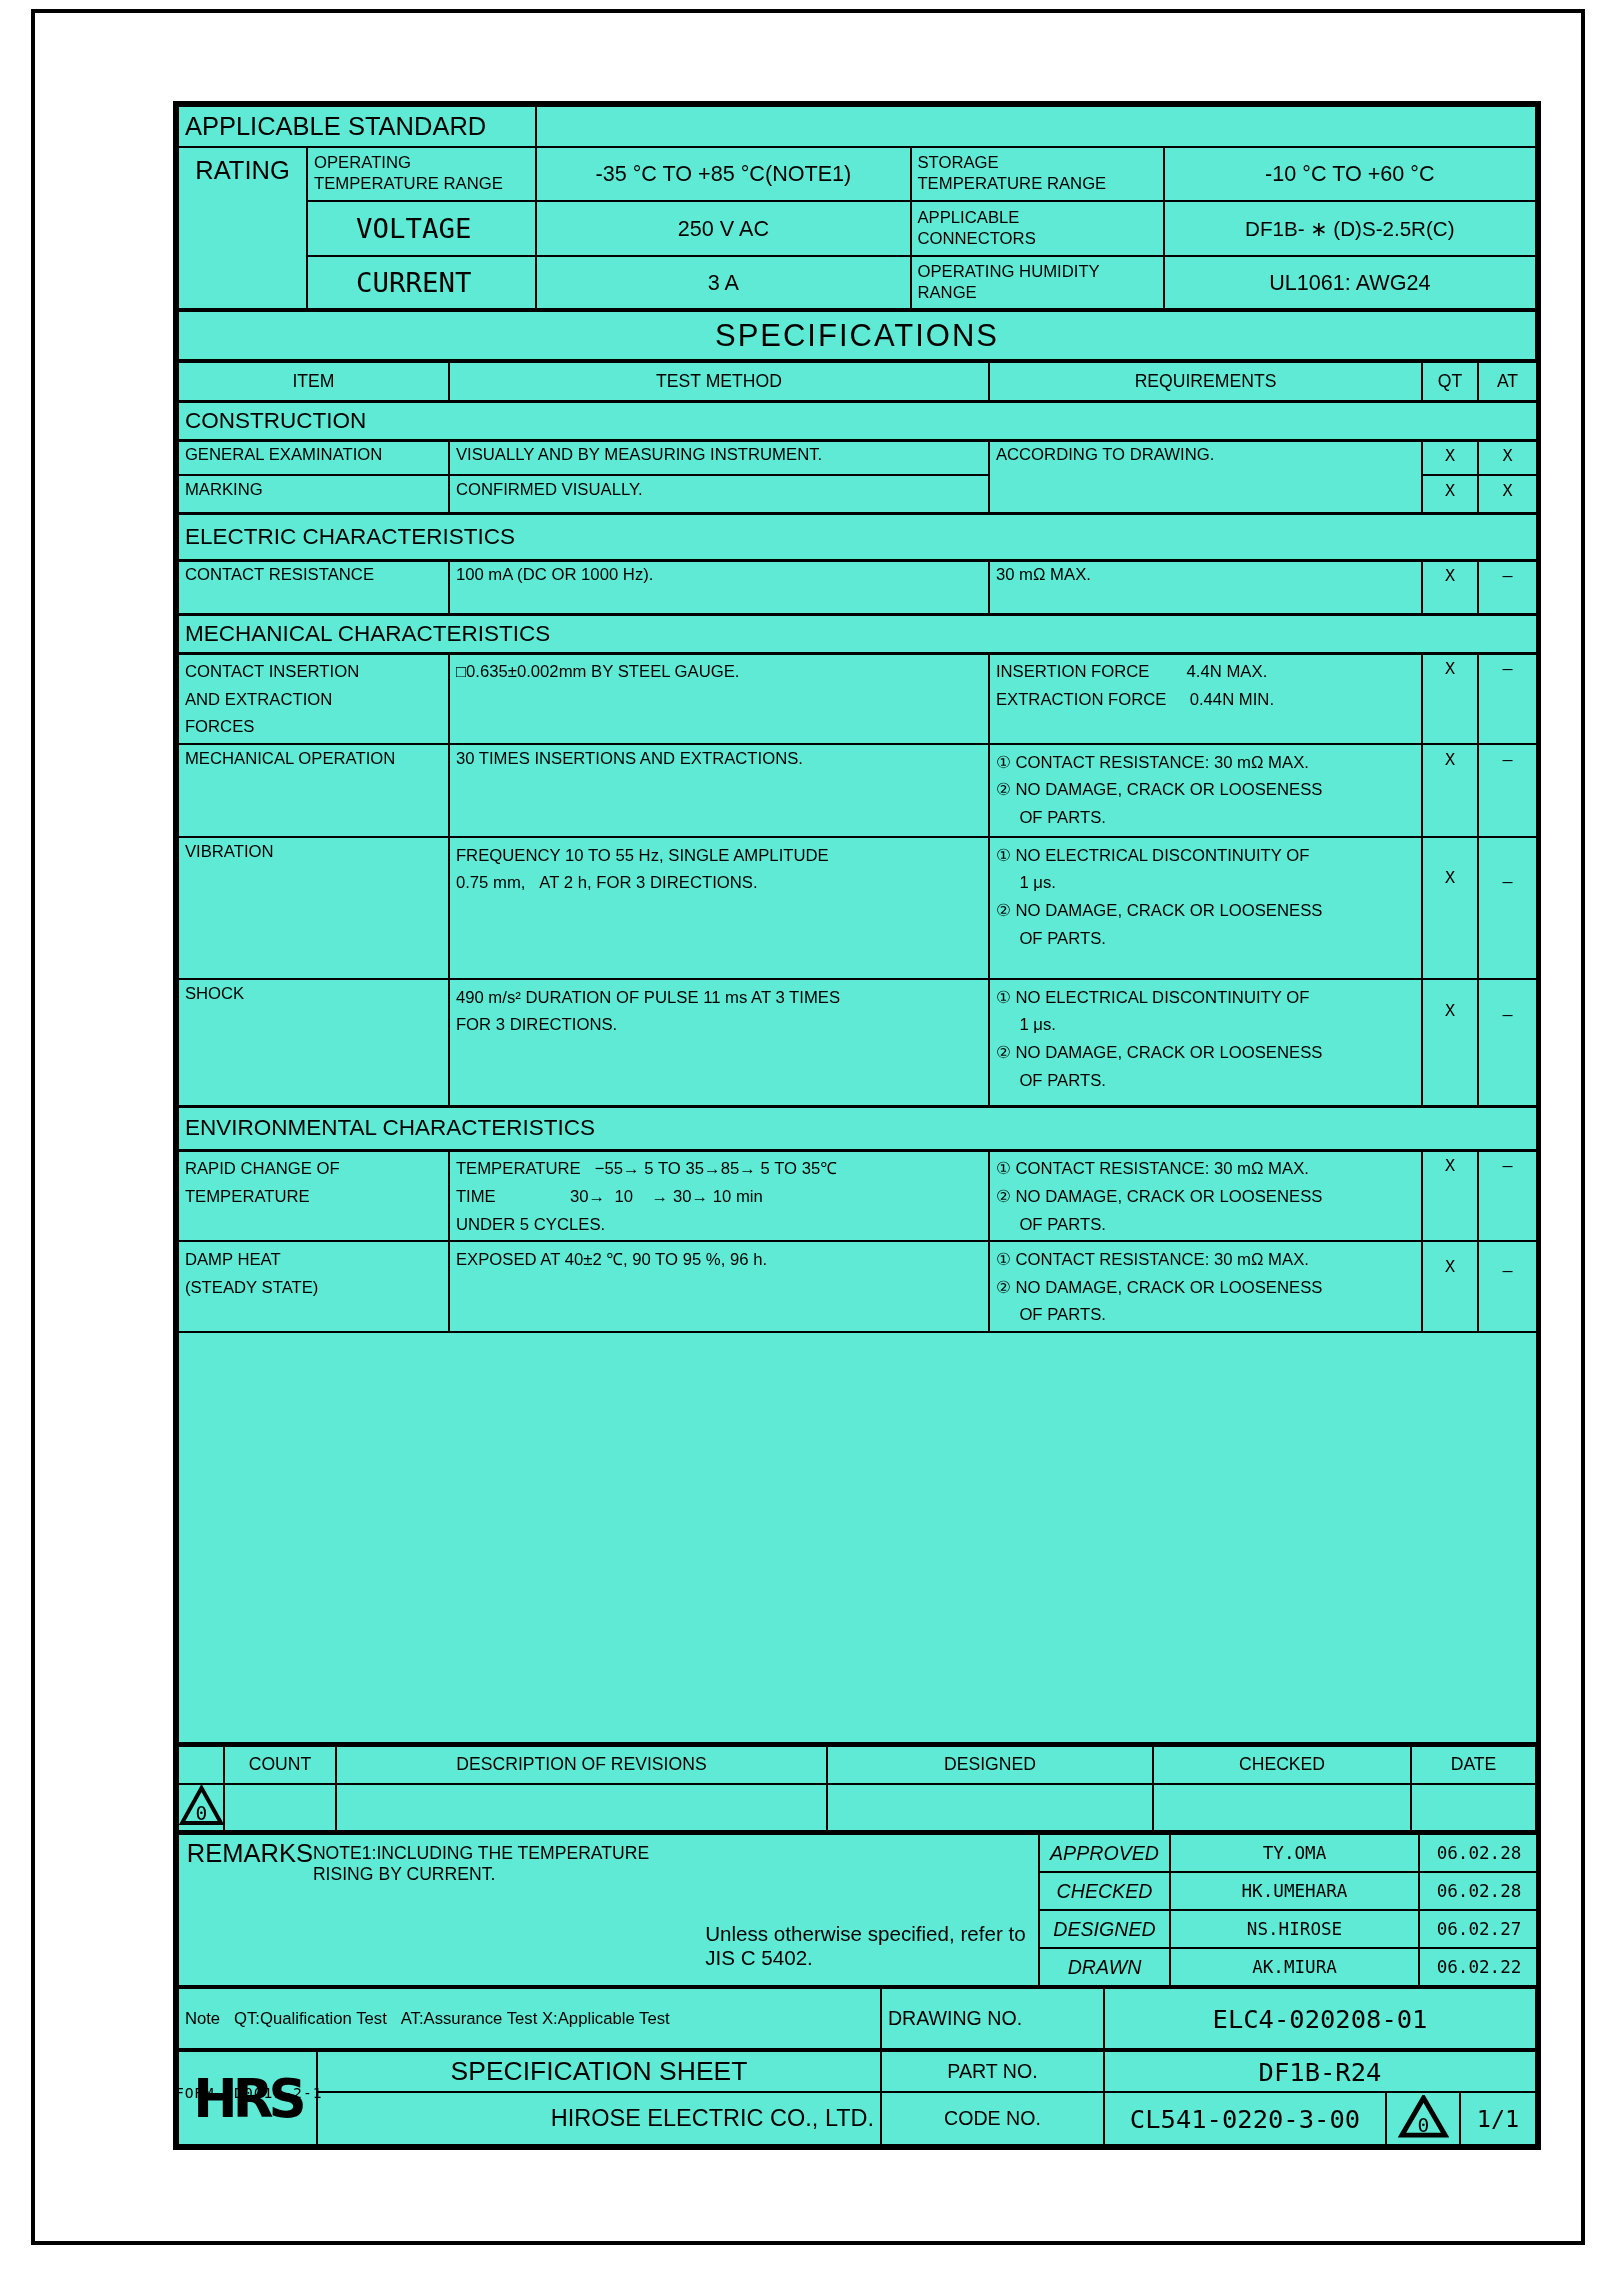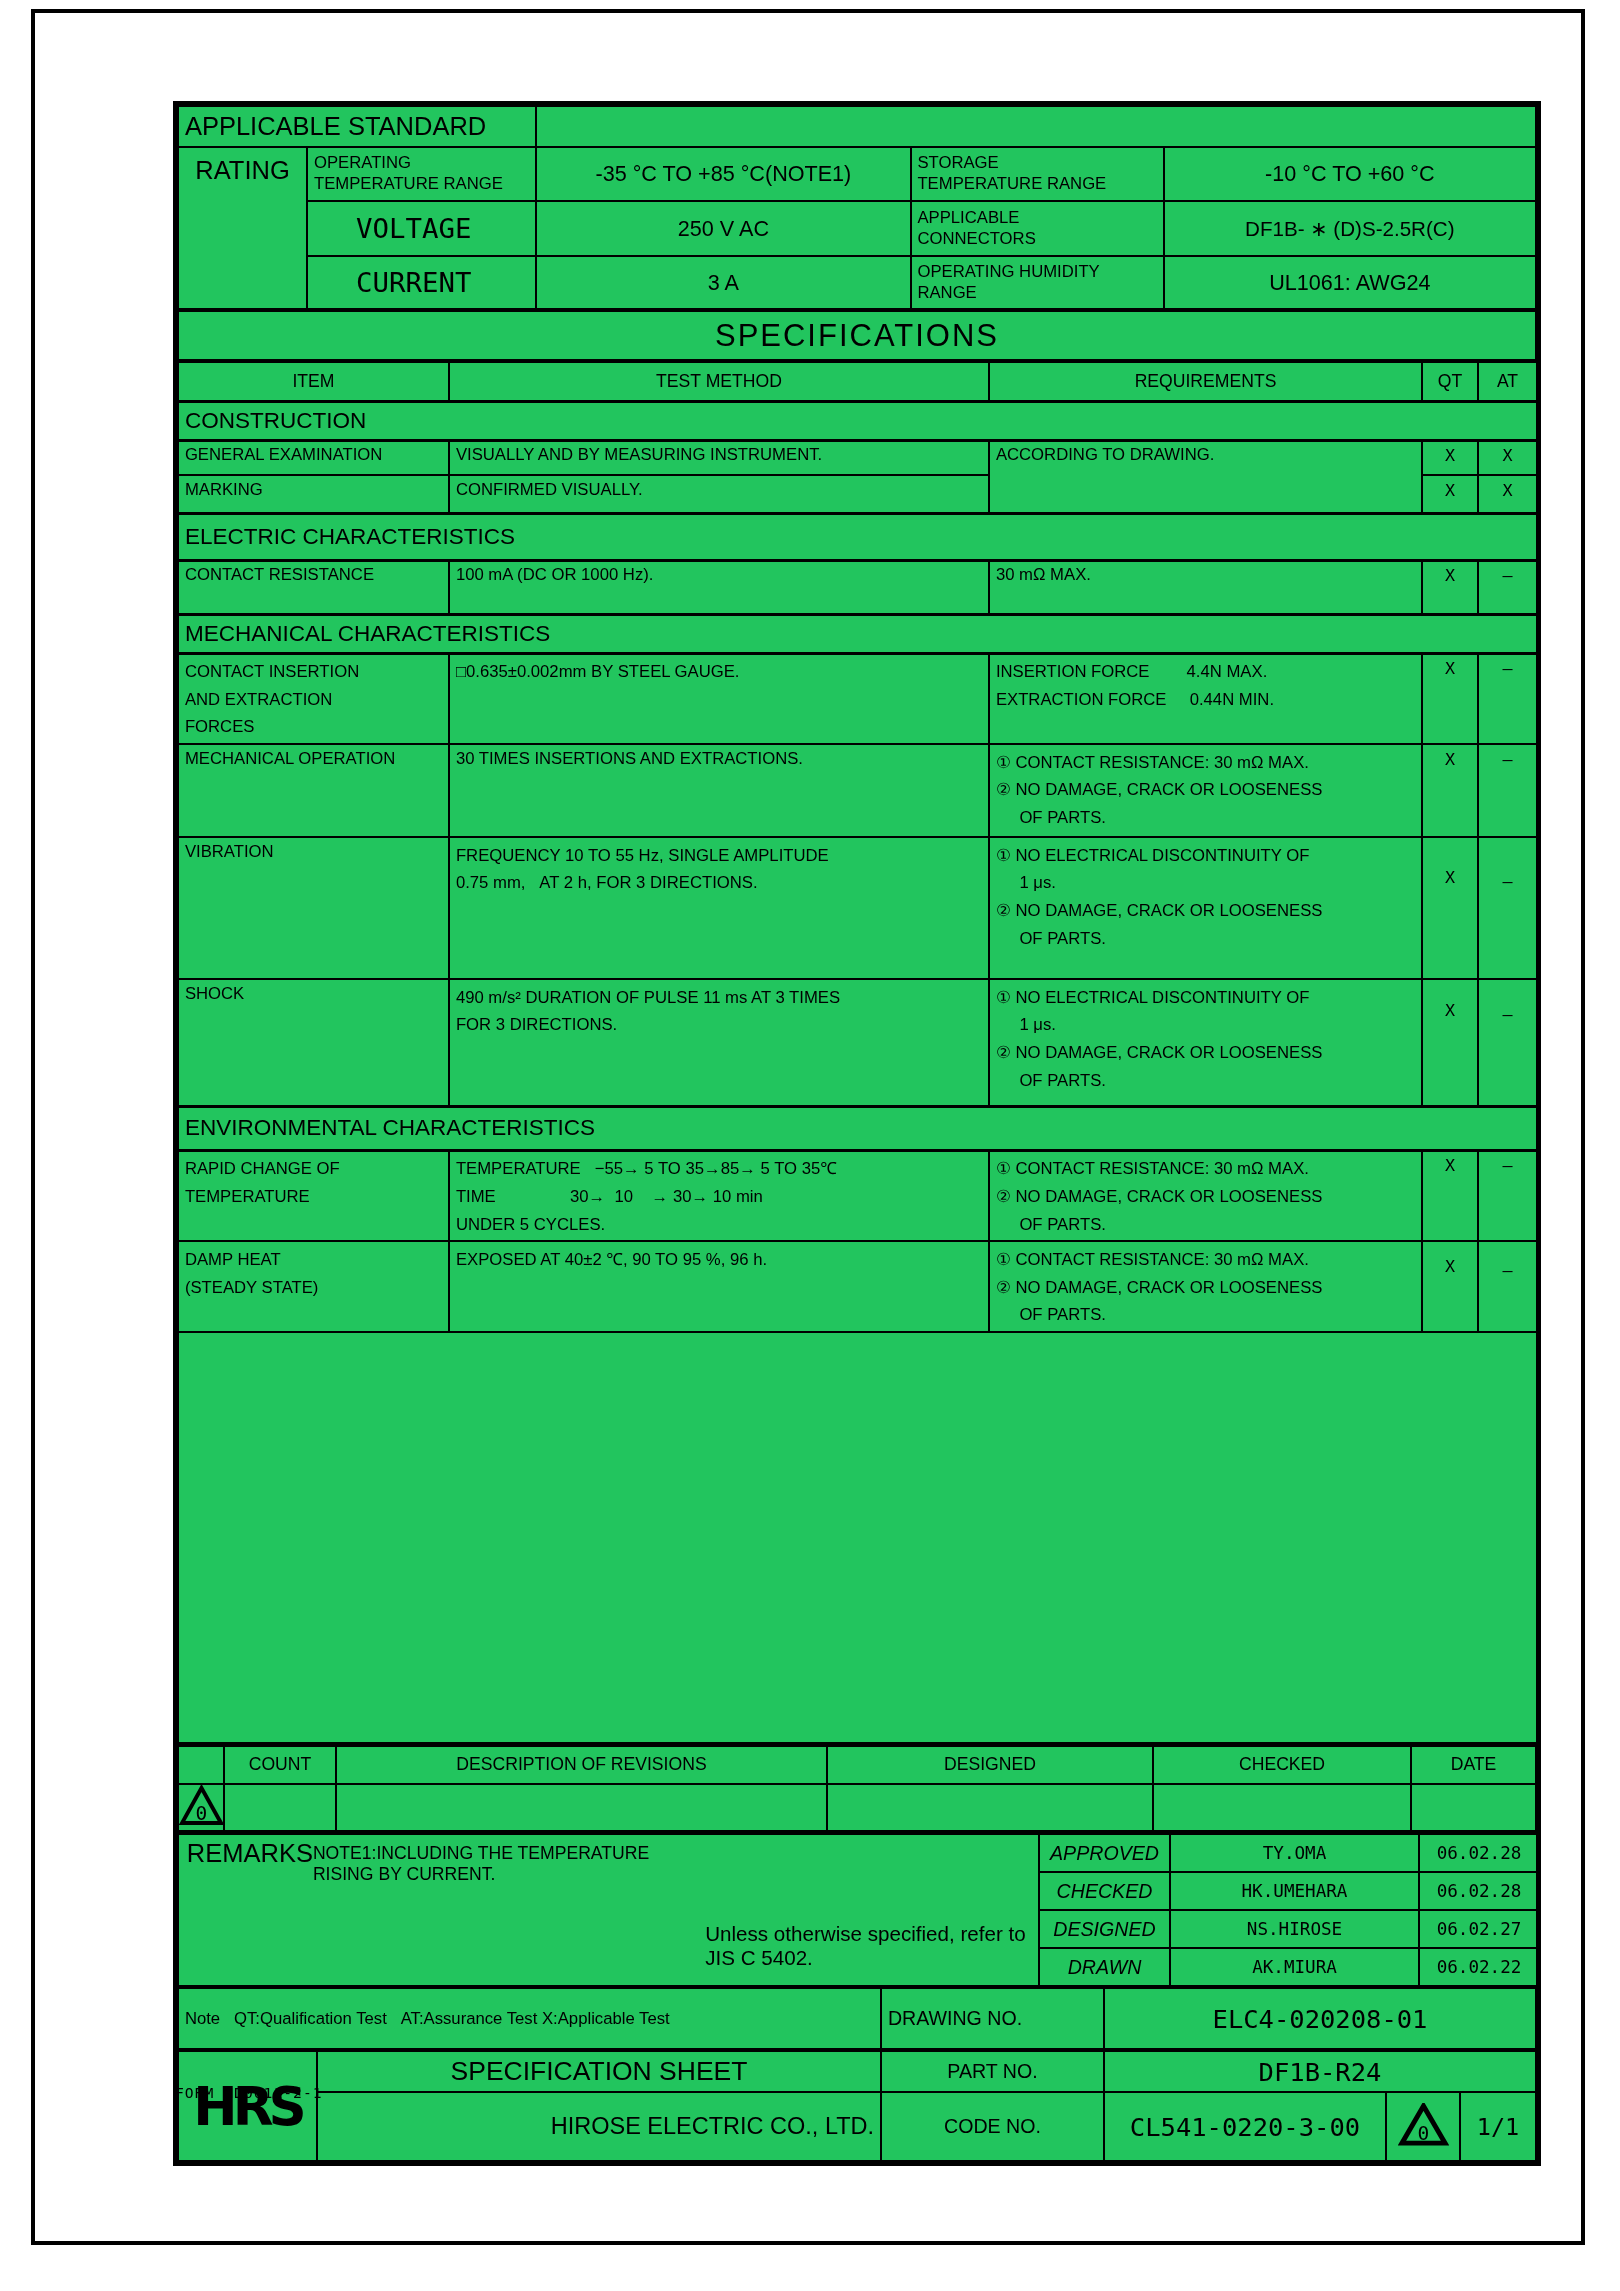--- a/index.html
+++ b/index.html
@@ -6,21 +6,21 @@
   .page {
     position:relative; width:1620px; height:2292px; background:#fff;
     font-family:"Liberation Sans", sans-serif; color:#000;
   }
   .frame {
     position:absolute; left:31px; top:8.8px; width:1554px; height:2236px;
     border:4.9px solid #000; box-sizing:border-box;
   }
   .sheet {
     position:absolute; left:173px; top:101px; width:1368px;
-    border:4.9px solid #000; box-sizing:border-box; background:#22c55e;
+    border:4.9px solid #000; box-sizing:border-box; background:#5eead4;
   }
   table { border-collapse:collapse; table-layout:fixed; width:100%; }
   td { border:2px solid #000; padding:2px 5.9px; vertical-align:middle; overflow:hidden; }
   .cad { font-family:"DejaVu Sans Mono", monospace;padding-left:48px; }
 
   
   .rating-head td { font-size:25.5px; }
   .lbl-sm { font-size:16.7px; line-height:1.25; }
   .val { text-align:center; font-size:21.6px; }
   .val-sm { text-align:center; font-size:20.6px; }
@@ -63,21 +63,21 @@
   .dnlabel { font-size:19.6px; }
   .dnvalue { text-align:center; font-size:25.5px; font-family:"DejaVu Sans Mono", monospace; }
 
   
   .logo-cell { text-align:center; vertical-align:middle; padding:0; }
   .logo-text { font-family:"DejaVu Sans", sans-serif; font-weight:bold; font-size:53px; letter-spacing:-4.9px; }
   .sheet-title { text-align:center; font-size:26.5px; }
   .company { text-align:right; font-size:23.5px; }
   .pnlabel { text-align:center; font-size:19.6px; }
   .pnvalue { text-align:center; font-size:25.5px; font-family:"DejaVu Sans Mono", monospace; }
-  .pagenum { text-align:center; font-size:23.5px; font-family:"DejaVu Sans Mono", monospace; padding:16px 2px; }
+  .pagenum { text-align:center; font-size:23.5px; font-family:"DejaVu Sans Mono", monospace; padding:8px 2px; }
   .footer-rows td { height:35px; }
 
   .form-no {
     position:absolute; left:175px; top:2084px; font-size:14.7px;
     font-family:"DejaVu Sans Mono", monospace; letter-spacing:1px;
   }
 </style>
 </head>
 <body>
 

